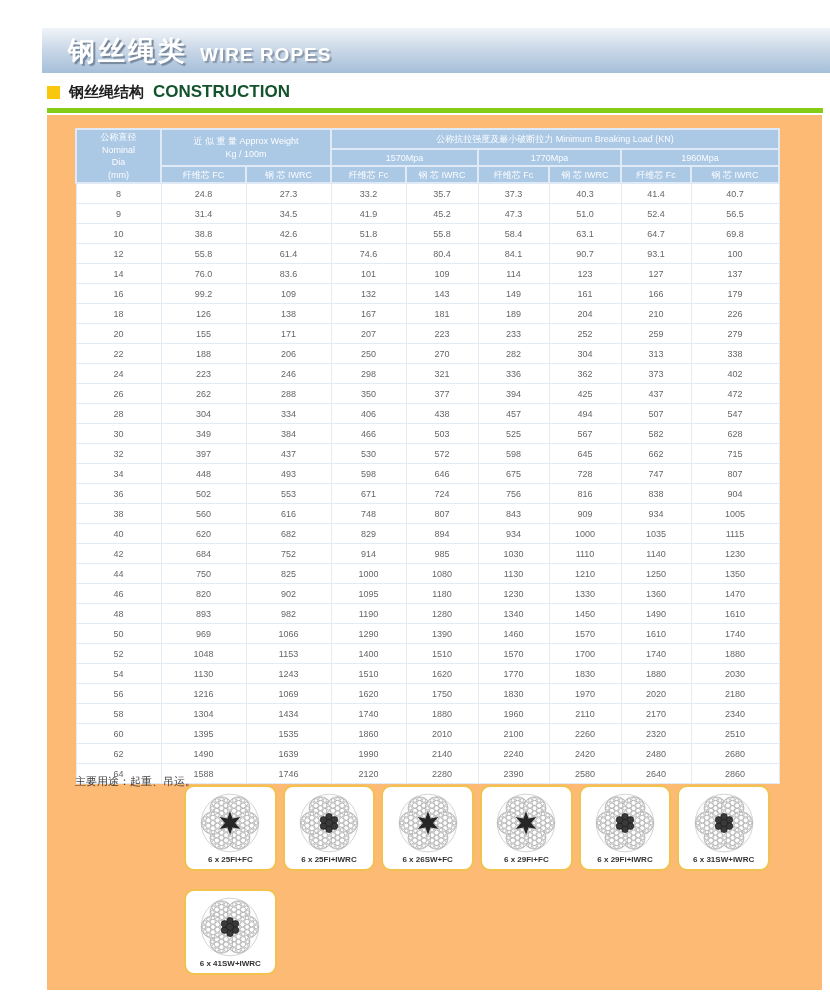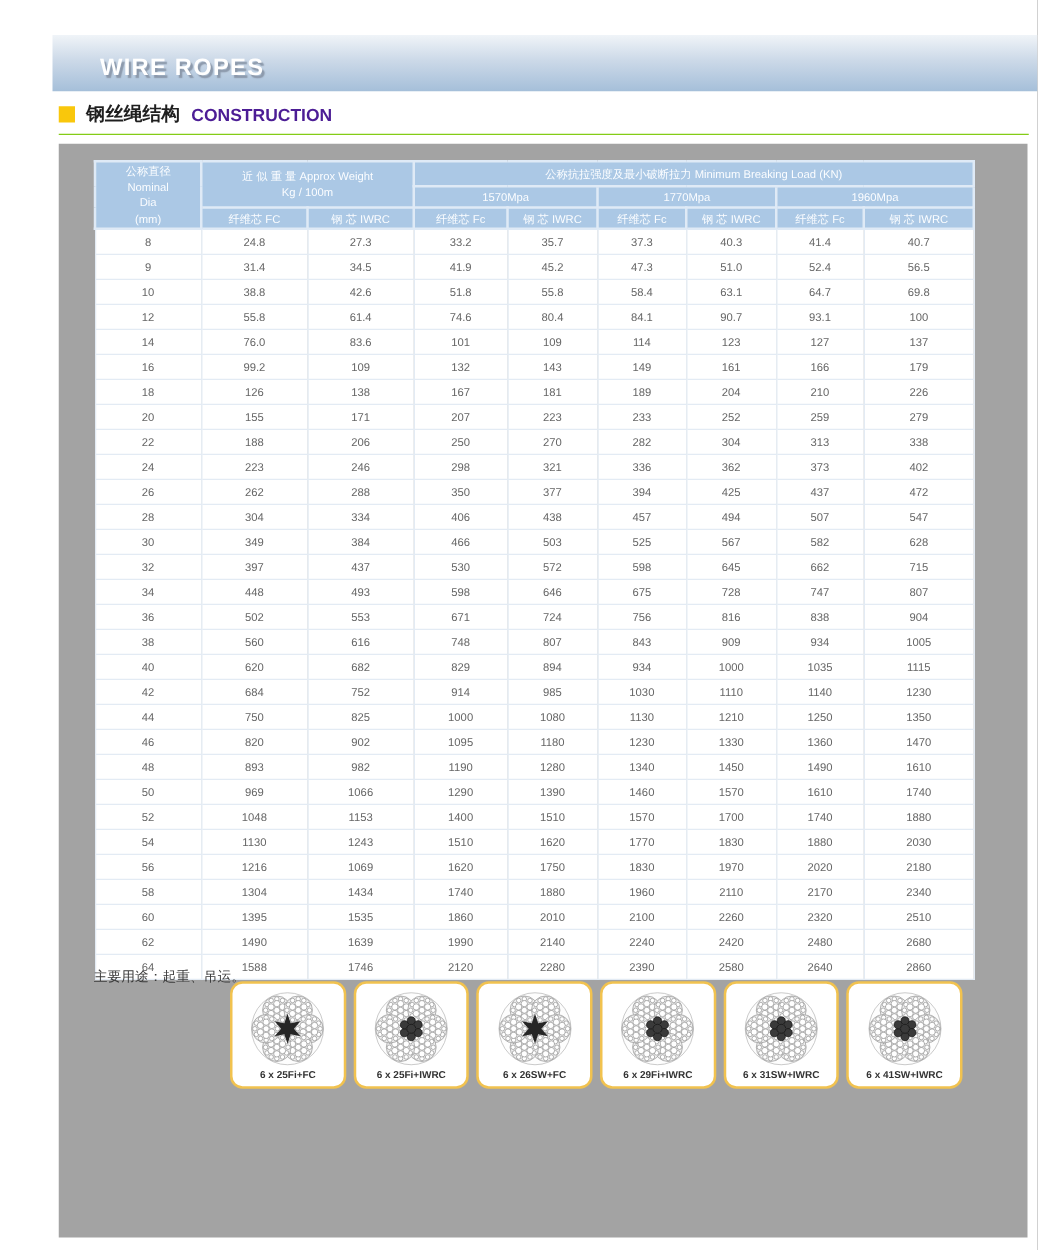--- a/index.html
+++ b/index.html
@@ -14,27 +14,27 @@
     display:flex;align-items:center;padding-left:26px;box-sizing:border-box;
   }
   .banner .zh{font-size:27px;font-weight:bold;color:#fff;letter-spacing:3px;
     text-shadow:2px 2px 1px #76879c;}
   .banner .en{font-size:19px;font-weight:bold;color:#fff;margin-left:12px;margin-top:8px;
     letter-spacing:1px;text-shadow:2px 2px 1px #8b98aa;}
   
   .section{
     position:absolute;left:47px;top:82px;width:776px;
     display:flex;align-items:center;gap:9px;padding-bottom:6px;
-    border-bottom:1px solid #84cc16;
+    border-bottom:5px solid #84cc16;
   }
   .bullet{width:13px;height:13px;background:#f9c70c;flex:0 0 auto;}
   .section .zh{font-size:15px;font-weight:bold;color:#1f1f1f;}
-  .section .en{font-size:14px;font-weight:bold;color:#4c1d95;}
+  .section .en{font-size:17px;font-weight:bold;color:#14532d;}
   
-  .content{position:absolute;left:47px;top:115px;width:775px;height:875px;background:#a3a3a3;}
+  .content{position:absolute;left:47px;top:115px;width:775px;height:875px;background:#fdba74;}
   
   .tbl{position:absolute;left:28px;top:13px;border-collapse:collapse;table-layout:fixed;width:703px;}
   .tbl th{
     background:#abc8e5;color:#fbfdff;font-weight:normal;font-size:9px;line-height:1.4;
     border:2px solid #dfeaf6;text-align:center;vertical-align:middle;padding:1px 2px;
   }
   .tbl th.pre{white-space:pre-line;}
   .tbl td{
     background:#ffffff;border:1px solid #e3ebf4;color:#666;font-size:9px;
     height:19px;text-align:center;vertical-align:middle;padding:0;
@@ -102,20 +102,21 @@
       <circle cx="59.1" cy="55.25" r="5.5" fill="#3a3a3a" stroke="#161616"></circle>
       <circle cx="50" cy="60.5" r="5.5" fill="#3a3a3a" stroke="#161616"></circle>
       <circle cx="40.9" cy="55.25" r="5.5" fill="#3a3a3a" stroke="#161616"></circle>
       <circle cx="40.9" cy="44.75" r="5.5" fill="#3a3a3a" stroke="#161616"></circle>
       <circle cx="50" cy="50" r="6" fill="#3a3a3a" stroke="#161616"></circle>
     </g>
   </defs>
 </svg>
 
 <div class="banner">
+  <span class="zh">钢丝绳类</span>
   <span class="en">WIRE ROPES</span>
 </div>
 
 <div class="section">
   <span class="bullet"></span>
   <span class="zh">钢丝绳结构</span>
   <span class="en">CONSTRUCTION</span>
 </div>
 
 <div class="content">
@@ -544,20 +545,27 @@
     <svg class="rope fc-svg" viewBox="0 0 100 100">
           <use href="#rope-fc"></use>
         </svg>
 
     <div class="label">6 x 26SW+FC</div>
   </div>
 
 
 
 
+  <div class="card fc">
+    <svg class="rope fc-svg" viewBox="0 0 100 100">
+          <use href="#rope-fc"></use>
+        </svg>
+
+    <div class="label">6 x 29Fi+FC</div>
+  </div>
 
   <div class="card iwrc">
 
     <svg class="rope iwrc-svg" viewBox="0 0 100 100">
           <use href="#rope-iwrc"></use>
         </svg>
     <div class="label">6 x 29Fi+IWRC</div>
   </div>
 
 

